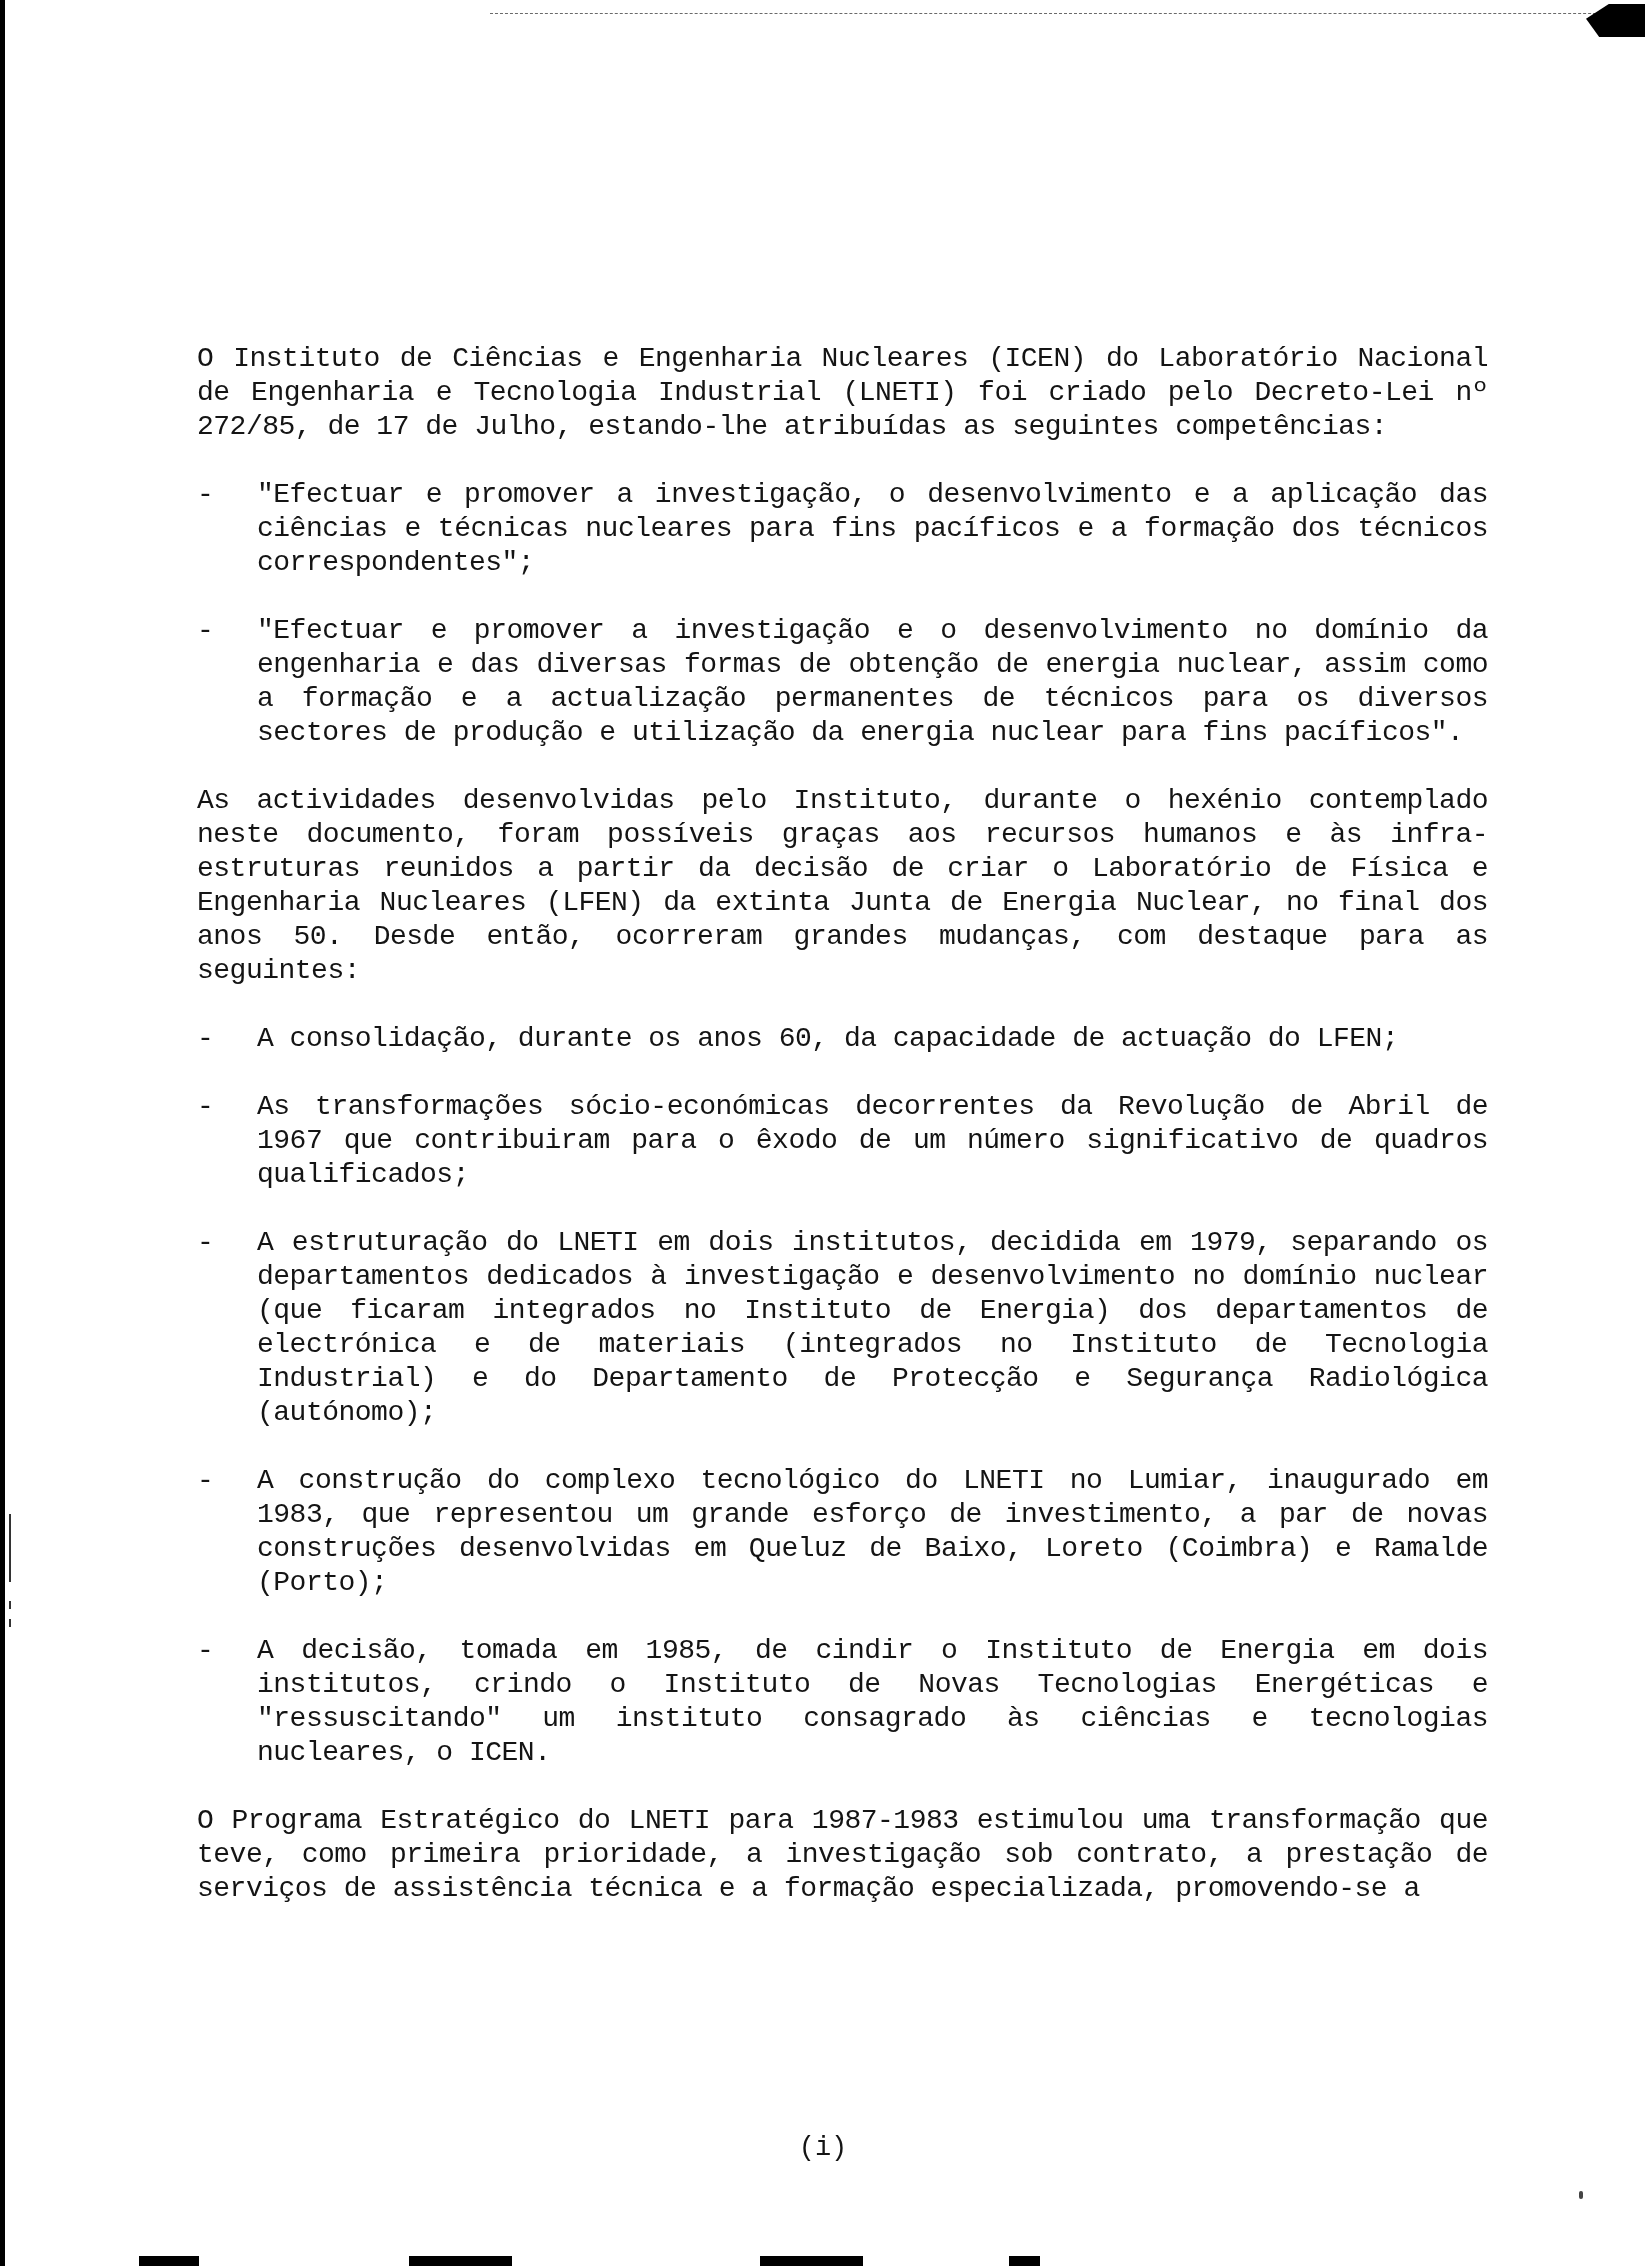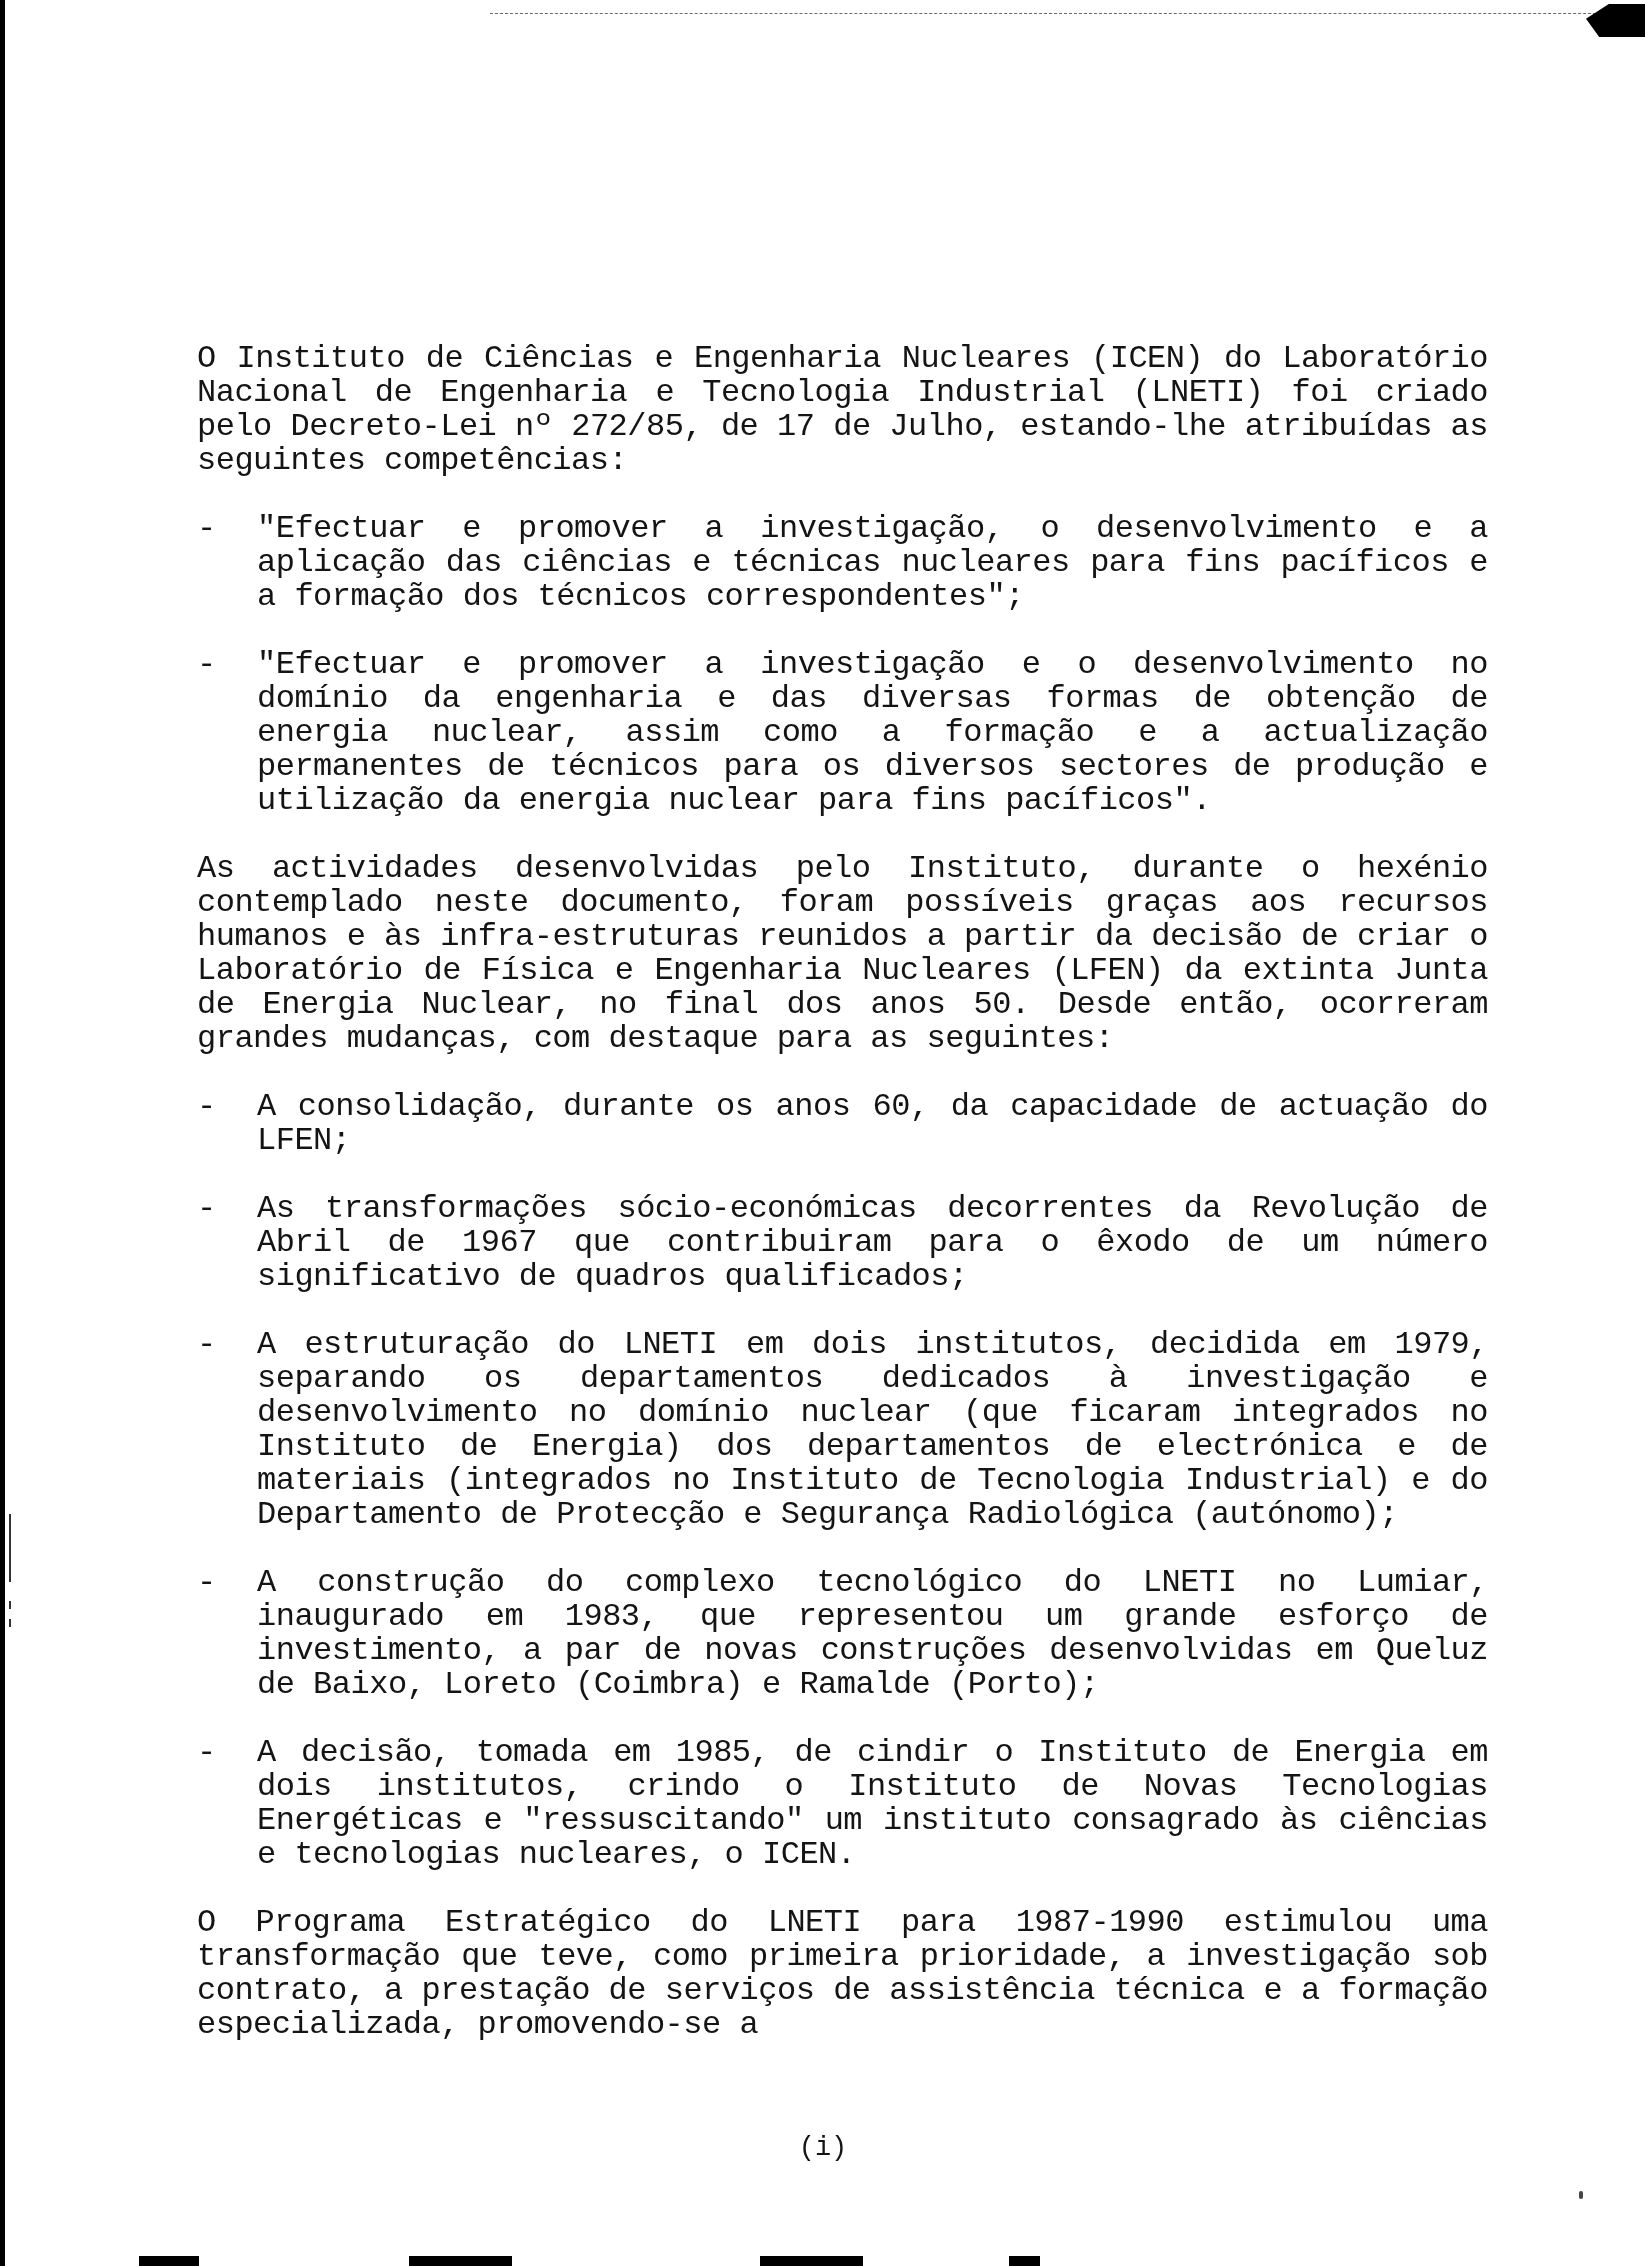--- a/index.html
+++ b/index.html
@@ -14,21 +14,21 @@
     background: #ffffff;
     overflow: hidden;
     box-shadow: 0 0 11.6px rgba(0,0,0,.35);
   }
   .content {
     position: absolute;
     left: 197px;
     top: 342px;
     width: 1291px;
     font-family: "Liberation Mono", "DejaVu Sans Mono", monospace;
-    font-size: 32px;
+    font-size: 28px;
     line-height: 34px;
     color: #141414;
     letter-spacing: -0.5px;
   }
   .content p {
     margin: 0 0 34px 0;
     text-align: justify;
   }
   .item {
     display: flex;
@@ -173,20 +173,20 @@
     <div class="item">
       <span class="dash">-</span>
       <div class="item-body">A construção do complexo tecnológico do LNETI no Lumiar, inaugurado em 1983, que representou um grande esforço de investimento, a par de novas construções desenvolvidas em Queluz de Baixo, Loreto (Coimbra) e Ramalde (Porto);</div>
     </div>
 
     <div class="item">
       <span class="dash">-</span>
       <div class="item-body">A decisão, tomada em 1985, de cindir o Instituto de Energia em dois institutos, crindo o Instituto de Novas Tecnologias Energéticas e "ressuscitando" um instituto consagrado às ciências e tecnologias nucleares, o ICEN.</div>
     </div>
 
-    <p>O Programa Estratégico do LNETI para 1987-1990 estimulou uma transformação que teve, como primeira prioridade, a investigação sob contrato, a prestação de serviços de assistência técnica e a formação especializada, promovendo-se a</p>
+    <p>O Programa Estratégico do LNETI para 1987-1983 estimulou uma transformação que teve, como primeira prioridade, a investigação sob contrato, a prestação de serviços de assistência técnica e a formação especializada, promovendo-se a</p>
 
   </div>
 
   <div class="page-number">(i)</div>
 
 </div>
 
 
 </body></html>

